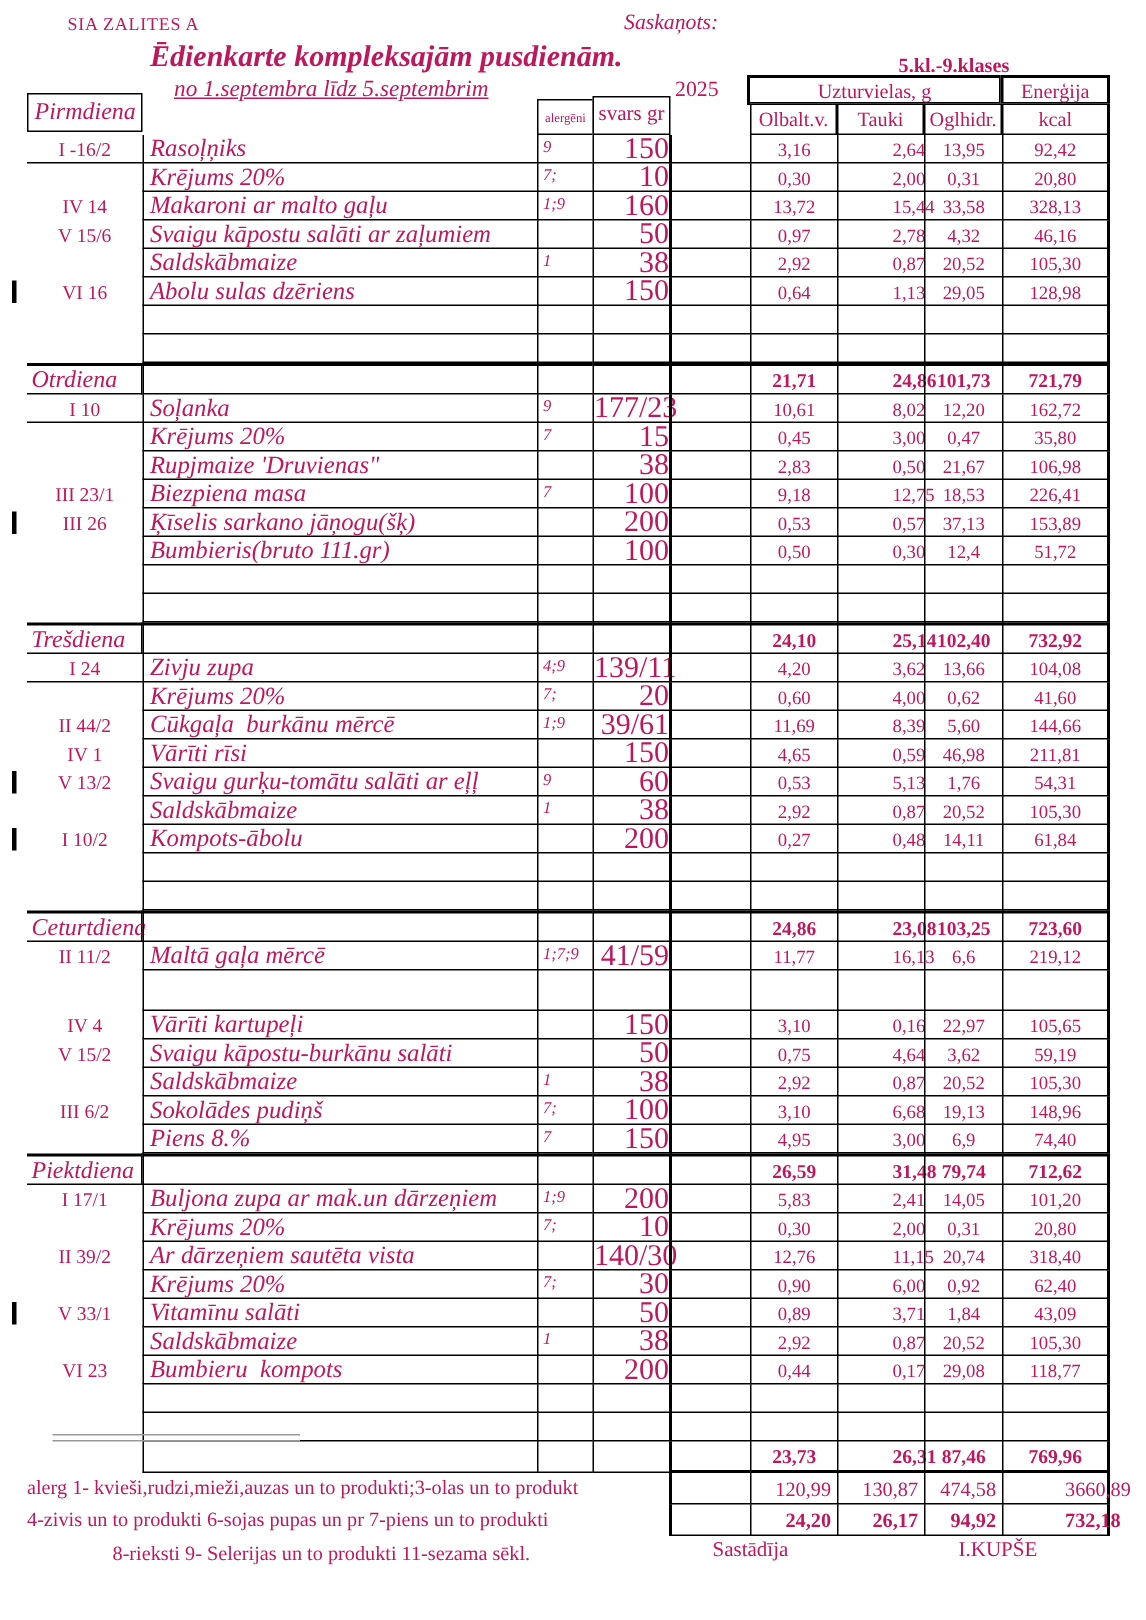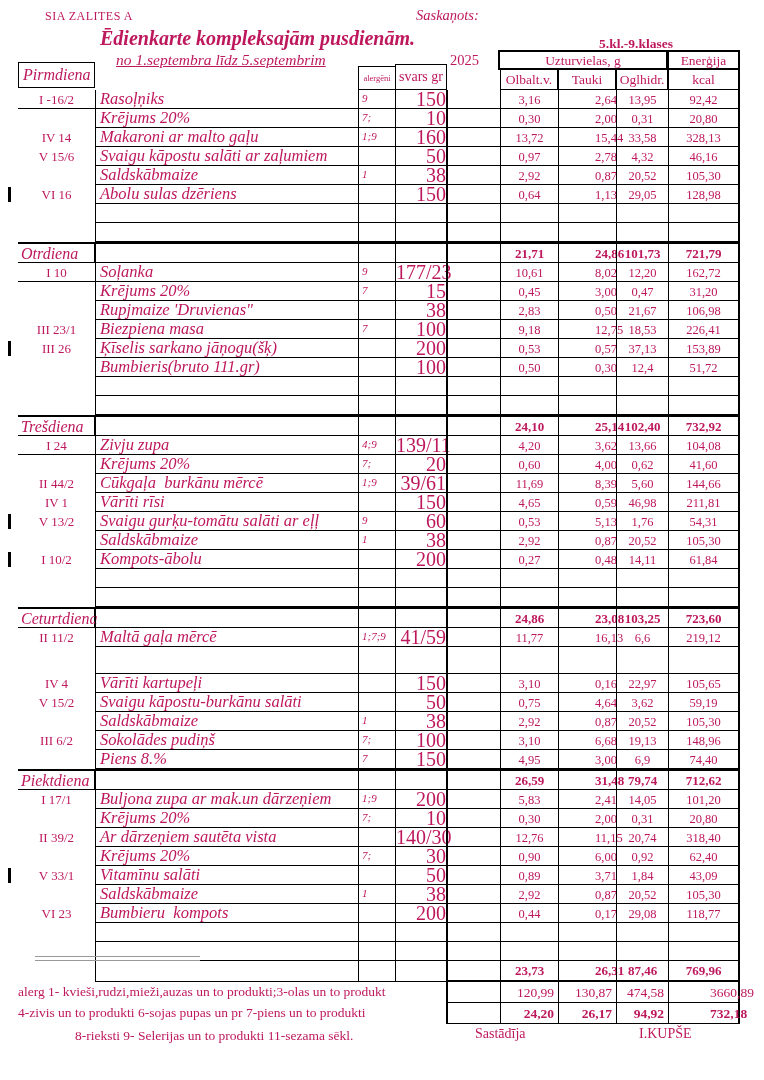--- a/index.html
+++ b/index.html
@@ -208,21 +208,21 @@
       </div>
       <div class="row b r-dish">
         <div class="c c1 code"></div>
         <div class="c c2 dish">Krējums 20%</div>
         <div class="c c3 alg">7</div>
         <div class="c c4 wgt">15</div>
         <div class="c c5"></div>
         <div class="c c6 val">0,45</div>
         <div class="c c7 val">3,00</div>
         <div class="c c8 val">0,47</div>
-        <div class="c c9 val">31,20</div>
+        <div class="c c9 val">35,80</div>
       </div>
       <div class="row b r-dish">
         <div class="c c1 code"></div>
         <div class="c c2 dish">Rupjmaize 'Druvienas"</div>
         <div class="c c3 alg"></div>
         <div class="c c4 wgt">38</div>
         <div class="c c5"></div>
         <div class="c c6 val">2,83</div>
         <div class="c c7 val">0,50</div>
         <div class="c c8 val">21,67</div>

